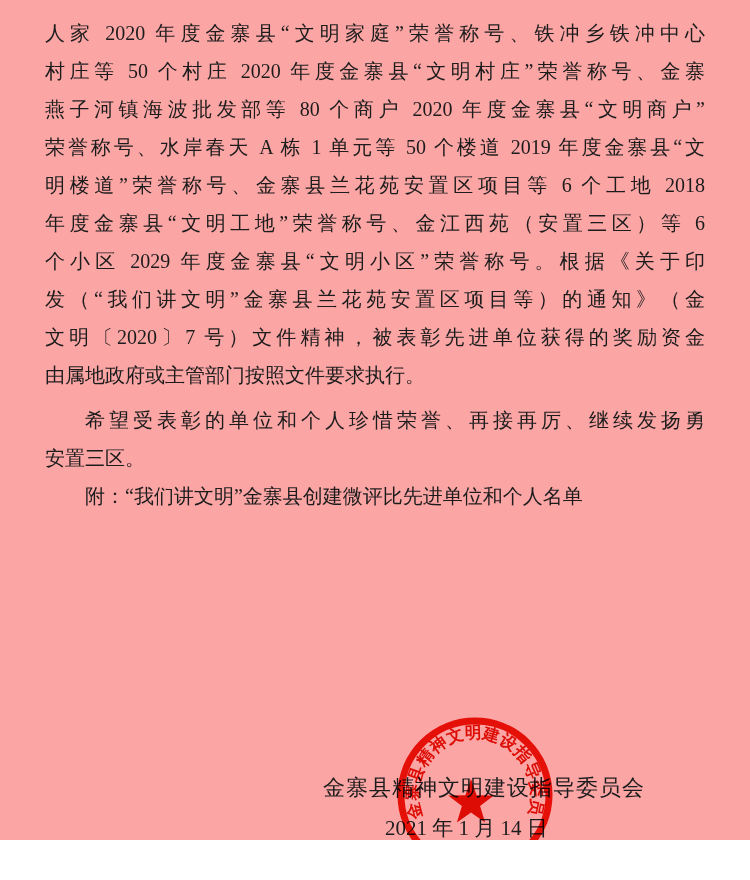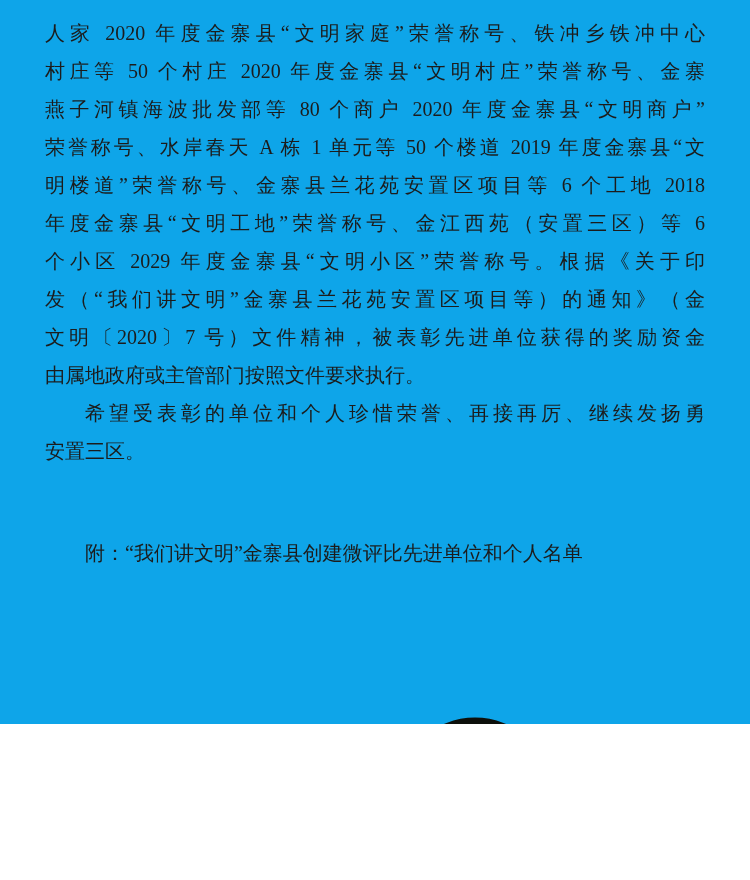--- a/index.html
+++ b/index.html
@@ -1,20 +1,20 @@
 <!DOCTYPE html>
 <html><head>
 <meta charset="utf-8">
 <style>
   html,body { margin:0; padding:0; }
   .page {
     position: relative;
     width: 750px;
-    height: 724px;
-    background: #0ea5e9;
+    height: 840px;
+    background: #fca5a5;
     overflow: hidden;
     font-family: "Liberation Serif", "DejaVu Serif", serif;
     color: #1c1c1c;
     text-decoration: underline;
   }
   .body-text {
     position: absolute;
     left: 45px;
     top: 14px;
     width: 660px;
@@ -27,23 +27,23 @@
     text-align: justify;
     text-align-last: justify;
     text-justify: inter-character;
     overflow: hidden;
   }
   .line.end {
     text-align-last: left;
   }
   .line.indent {
     text-indent: 2em;
+    margin-top: 7px;
   }
   .attachment {
-    margin-top: 64px;
     font-size: 20px;
     line-height: 38px;
     text-indent: 2em;
     text-align: left;
   }
   .signature {
     position: absolute;
     left: 323px;
     top: 773px;
     font-size: 22px;

